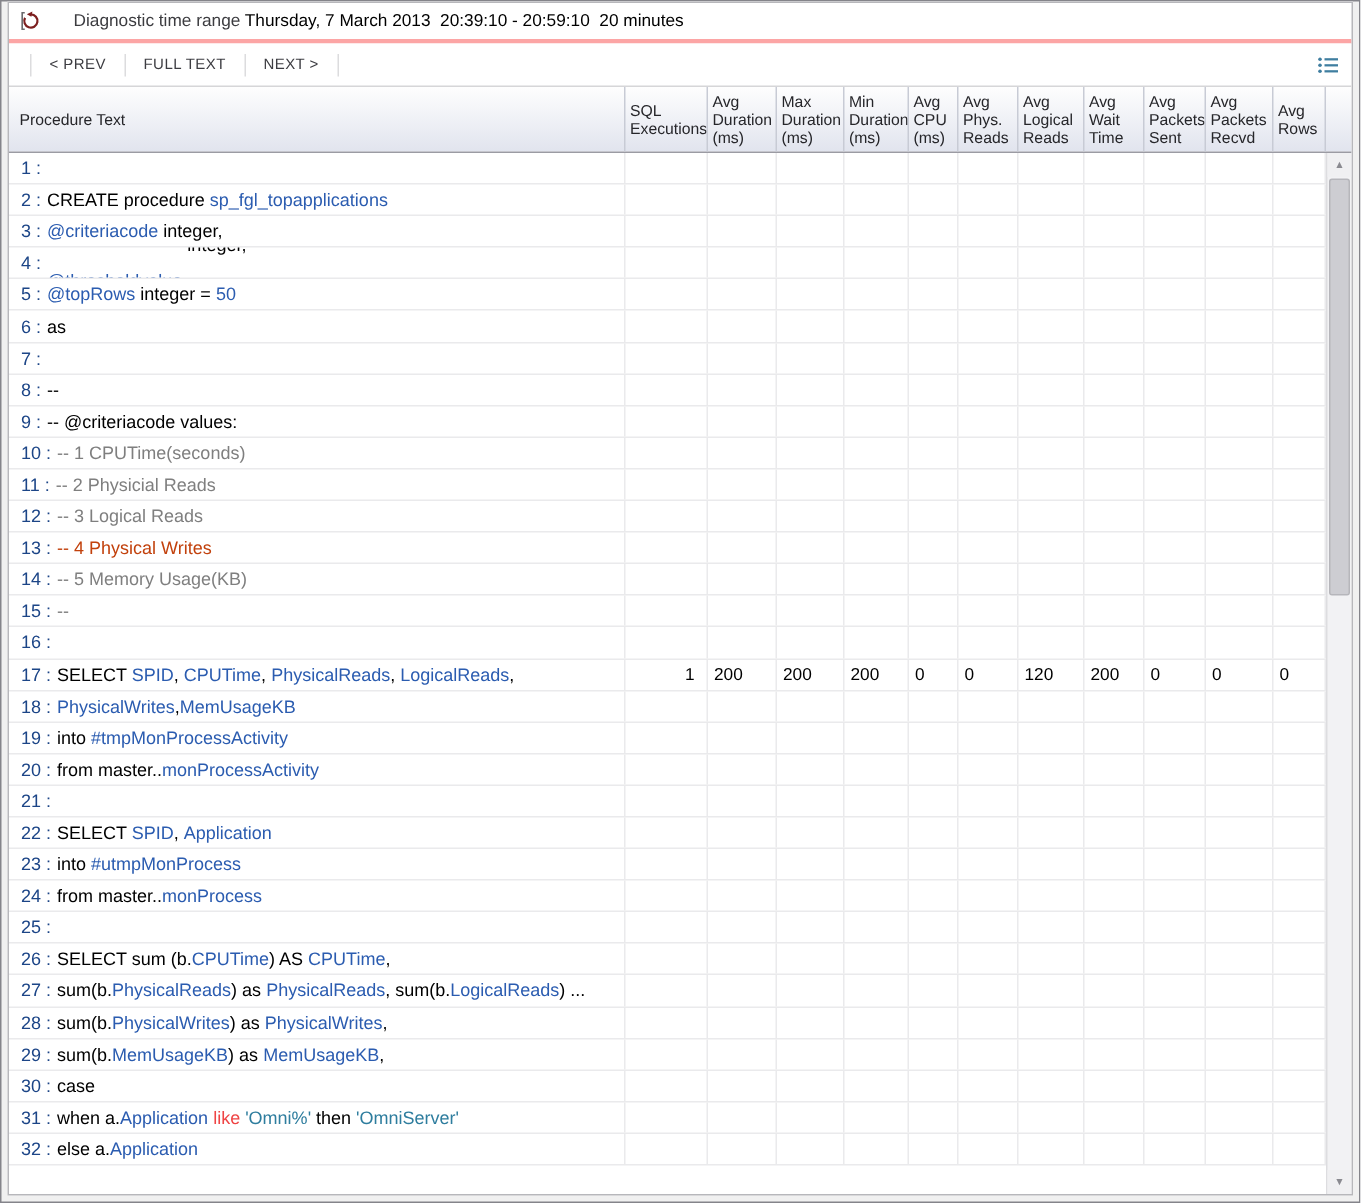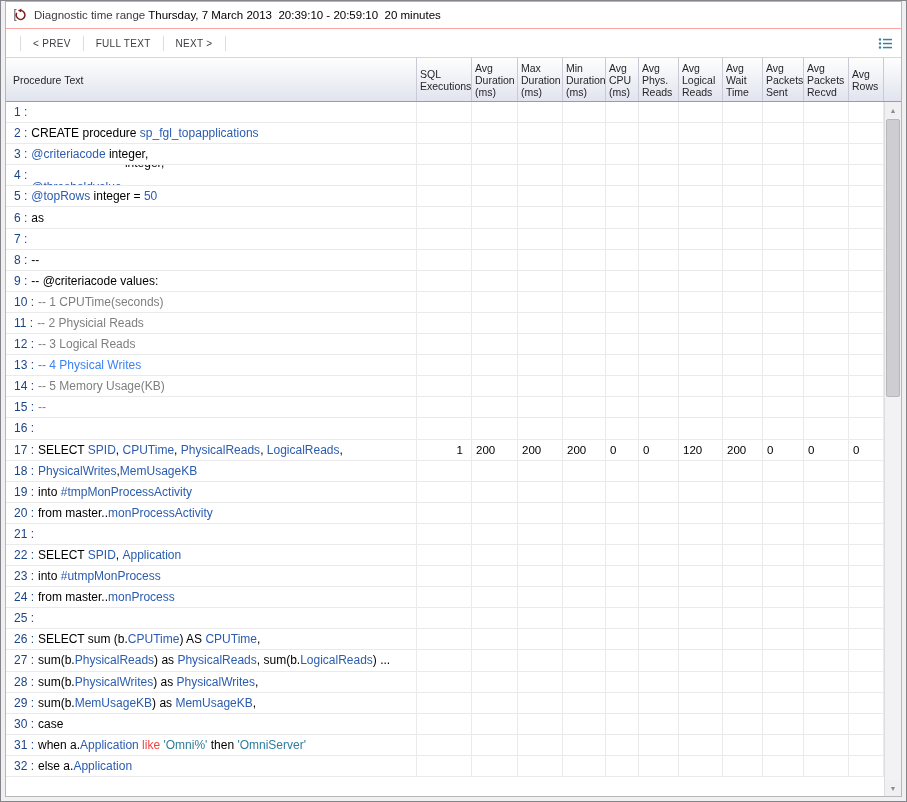--- a/index.html
+++ b/index.html
@@ -9,21 +9,21 @@
 
   
   .titlebar { height:20px; flex:0 0 auto; display:flex; align-items:center; padding:0 7px; font-size:11px; color:#1c1c1e; }
   .titlebar-title { flex:1; }
   .winbtn { width:16px; text-align:center; color:#3a3a3e; font-size:11px; cursor:default; }
 
   
   .client { flex:1; margin:0 4px 4px 4px; background:#fff; border:1px solid #b7b7bb; display:flex; flex-direction:column; overflow:hidden; }
 
   
-  .diagbar { height:27px; flex:0 0 auto; display:flex; align-items:center; gap:7px; padding:0 7px; border-bottom:1px solid #fca5a5; font-size:11.5px; }
+  .diagbar { height:27px; flex:0 0 auto; display:flex; align-items:center; gap:22px; padding:0 7px; border-bottom:3px solid #fca5a5; font-size:11.5px; }
   .diag-label { color:#3c3c40; white-space:pre; }
   .diag-value { color:#000; white-space:pre; }
 
   
   .toolbar { height:29px; flex:0 0 auto; display:flex; align-items:center; padding:0 8px; border-bottom:1px solid #d6d6d8; background:#fff; }
   .tb-sep { width:1px; height:15px; background:#dcdcde; margin:0 6px; }
   .tb-btn { font-size:10px; letter-spacing:.3px; color:#3d3d42; padding:3px 6px; cursor:default; }
   .toolbar-right { margin-left:auto; display:flex; align-items:center; gap:8px; }
   .searchbox { width:180px; height:19px; border:1px solid #99a8c5; background:#fff; display:flex; align-items:center; }
   .searchbox input { flex:1; border:none; outline:none; height:15px; padding:0 5px; font-size:11px; color:#333; font-family:"Liberation Sans",sans-serif; }
@@ -324,21 +324,21 @@
     <div class="cell val col-phys"></div>
     <div class="cell val col-log"></div>
     <div class="cell val col-wait"></div>
     <div class="cell val col-psent"></div>
     <div class="cell val col-precvd"></div>
     <div class="cell val col-arows"></div>
   </div>
           <div class="row">
     <div class="cell text">
       <span class="line-num" style="color: rgb(28, 69, 135);">13 :</span>
-      <span class="line-text"><span style="color: #3b82f6; text-align: right;">-- 4 Physical Writes</span></span>
+      <span class="line-text"><span style="color: #c2410c; text-align: right;">-- 4 Physical Writes</span></span>
     </div>
     <div class="cell val right col-sql"></div>
     <div class="cell val col-avgdur"></div>
     <div class="cell val col-maxdur"></div>
     <div class="cell val col-mindur"></div>
     <div class="cell val col-cpu"></div>
     <div class="cell val col-phys"></div>
     <div class="cell val col-log"></div>
     <div class="cell val col-wait"></div>
     <div class="cell val col-psent"></div>

